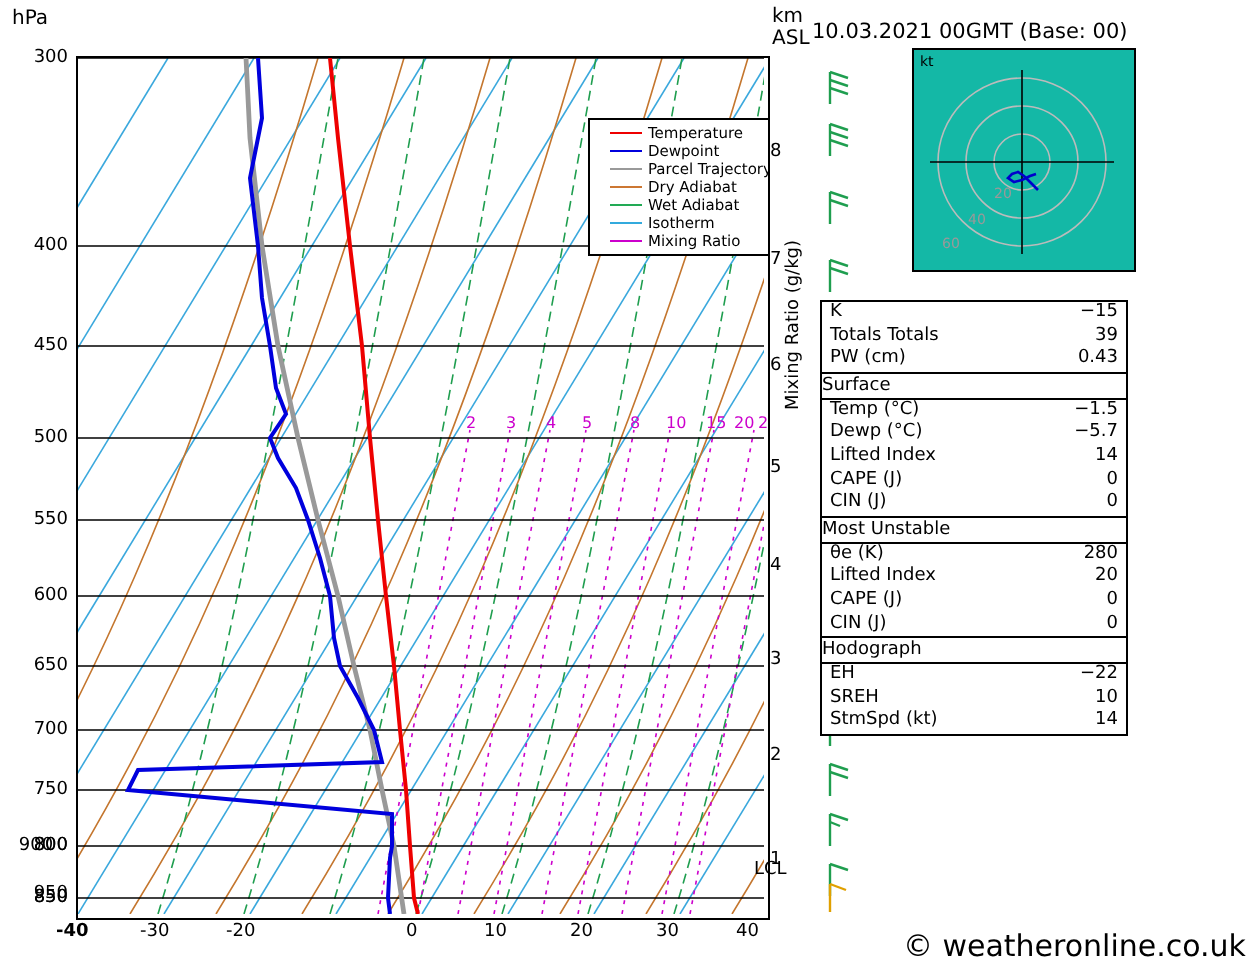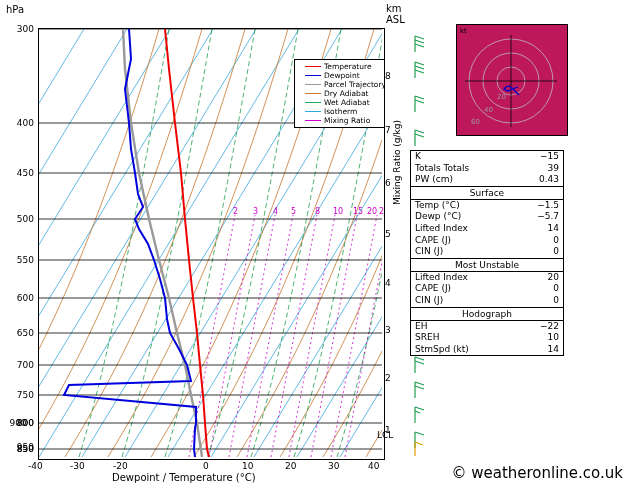--- a/index.html
+++ b/index.html
@@ -26,28 +26,28 @@
   .toptitle{font-size:11px;left:52px;top:10px;}
 
   
   #legend{position:absolute;left:255px;top:30px;width:96px;background:#fff;border:1px solid #000;padding:2px 10px;}
   #legend div{font-size:7.5px;line-height:9px;display:flex;align-items:center;}
   #legend i{display:inline-block;width:16px;height:0;border-top:1.4px solid #000;margin-right:3px;}
 
   
   #right{position:absolute;left:400px;top:0;width:229px;height:486px;}
   .rtitle{font-size:10.5px;left:6px;top:10px;}
-  #hodo{position:absolute;left:56px;top:24px;width:110px;height:110px;border:1px solid #000;background:#be185d;}
+  #hodo{position:absolute;left:56px;top:24px;width:110px;height:110px;border:1px solid #000;background:#14b8a6;}
   .hodokt{position:absolute;left:3px;top:2px;font-size:7px;color:#000;}
 
   #tablebox{position:absolute;left:10px;top:150px;width:152px;border:1px solid #000;background:#fff;}
   .row{display:flex;justify-content:space-between;font-size:9px;line-height:11.6px;padding:0 4px;}
   .row span:first-child{text-align:left;}
   .row span:last-child{text-align:right;}
-  .sechdr{font-size:9px;line-height:12px;text-align:center;border-top:1px solid #000;border-bottom:1px solid #000;background:#fff;}
+  .sechdr{font-size:9px;line-height:12px;border-top:1px solid #000;border-bottom:1px solid #000;background:#fff;}
 
   .credit{position:absolute;right:6px;bottom:4px;font-size:15px;color:#000;}
 
   
   #barbs{position:absolute;left:398px;top:28px;width:34px;height:430px;}
 </style>
 </head>
 <body>
 
 <div id="root">
@@ -178,31 +178,30 @@
     <div class="t hpa-label" style="left:2px;top:168px;">450</div>
     <div class="t hpa-label" style="left:2px;top:214px;">500</div>
     <div class="t hpa-label" style="left:2px;top:255px;">550</div>
     <div class="t hpa-label" style="left:2px;top:293px;">600</div>
     <div class="t hpa-label" style="left:2px;top:328px;">650</div>
     <div class="t hpa-label" style="left:2px;top:360px;">700</div>
     <div class="t hpa-label" style="left:2px;top:390px;">750</div>
     <div class="t hpa-label" style="left:2px;top:418px;">800</div>
     <div class="t hpa-label" style="left:2px;top:444px;">850</div>
 
-    <div class="t xlab" style="left:28px;top:461px;">-40</div>
+    <div class="t xlab" style="left:28px;top:461px;font-weight:bold;">-40</div>
     <div class="t xlab" style="left:70px;top:461px;">-30</div>
     <div class="t xlab" style="left:113px;top:461px;">-20</div>
     <div class="t xlab" style="left:156px;top:461px;margin-top:44px;">-10</div>
     <div class="t xlab" style="left:203px;top:461px;">0</div>
     <div class="t xlab" style="left:242px;top:461px;">10</div>
     <div class="t xlab" style="left:285px;top:461px;">20</div>
     <div class="t xlab" style="left:328px;top:461px;">30</div>
     <div class="t xlab" style="left:368px;top:461px;">40</div>
 
-    <div class="t axtitle" style="left:112px;top:472px;">Dewpoint / Temperature (°C)</div>
 
   </div>
 
   <div class="t hpa-label" style="left:2px;top:418px;">800</div>
 
   <div class="t km-title">km</div>
   <div class="t asl-title">ASL</div>
   <div class="t kmlab" style="top:425px;">1</div>
   <div class="t kmlab" style="top:373px;">2</div>
   <div class="t kmlab" style="top:325px;">3</div>
@@ -295,20 +294,21 @@
     </g>
     <g stroke="#e0a000" stroke-width="1.2" fill="none">
       <g transform="translate(17,428)">
           <line x1="0" y1="0" x2="0" y2="-14"></line>
           <line x1="0" y1="-14" x2="8" y2="-11"></line>
         </g>
     </g>
   </svg>
 
   <div id="right">
+    <div class="t rtitle">10.03.2021 00GMT (Base: 00)</div>
 
     <div id="hodo">
       <div class="hodokt">kt</div>
       <svg width="108" height="108">
         <g stroke="#bbbbbb" stroke-width="0.8" fill="none">
           <circle cx="54" cy="56" r="14"></circle>
           <circle cx="54" cy="56" r="28"></circle>
           <circle cx="54" cy="56" r="42"></circle>
         </g>
         <g stroke="#000000" stroke-width="0.8">
@@ -353,20 +353,24 @@
           <span>CAPE (J)</span>
           <span>0</span>
         </div>
       <div class="row">
           <span>CIN (J)</span>
           <span>0</span>
         </div>
 
       <div class="sechdr">Most Unstable</div>
       <div class="row">
+          <span>θe (K)</span>
+          <span>280</span>
+        </div>
+      <div class="row">
           <span>Lifted Index</span>
           <span>20</span>
         </div>
       <div class="row">
           <span>CAPE (J)</span>
           <span>0</span>
         </div>
       <div class="row">
           <span>CIN (J)</span>
           <span>0</span>

